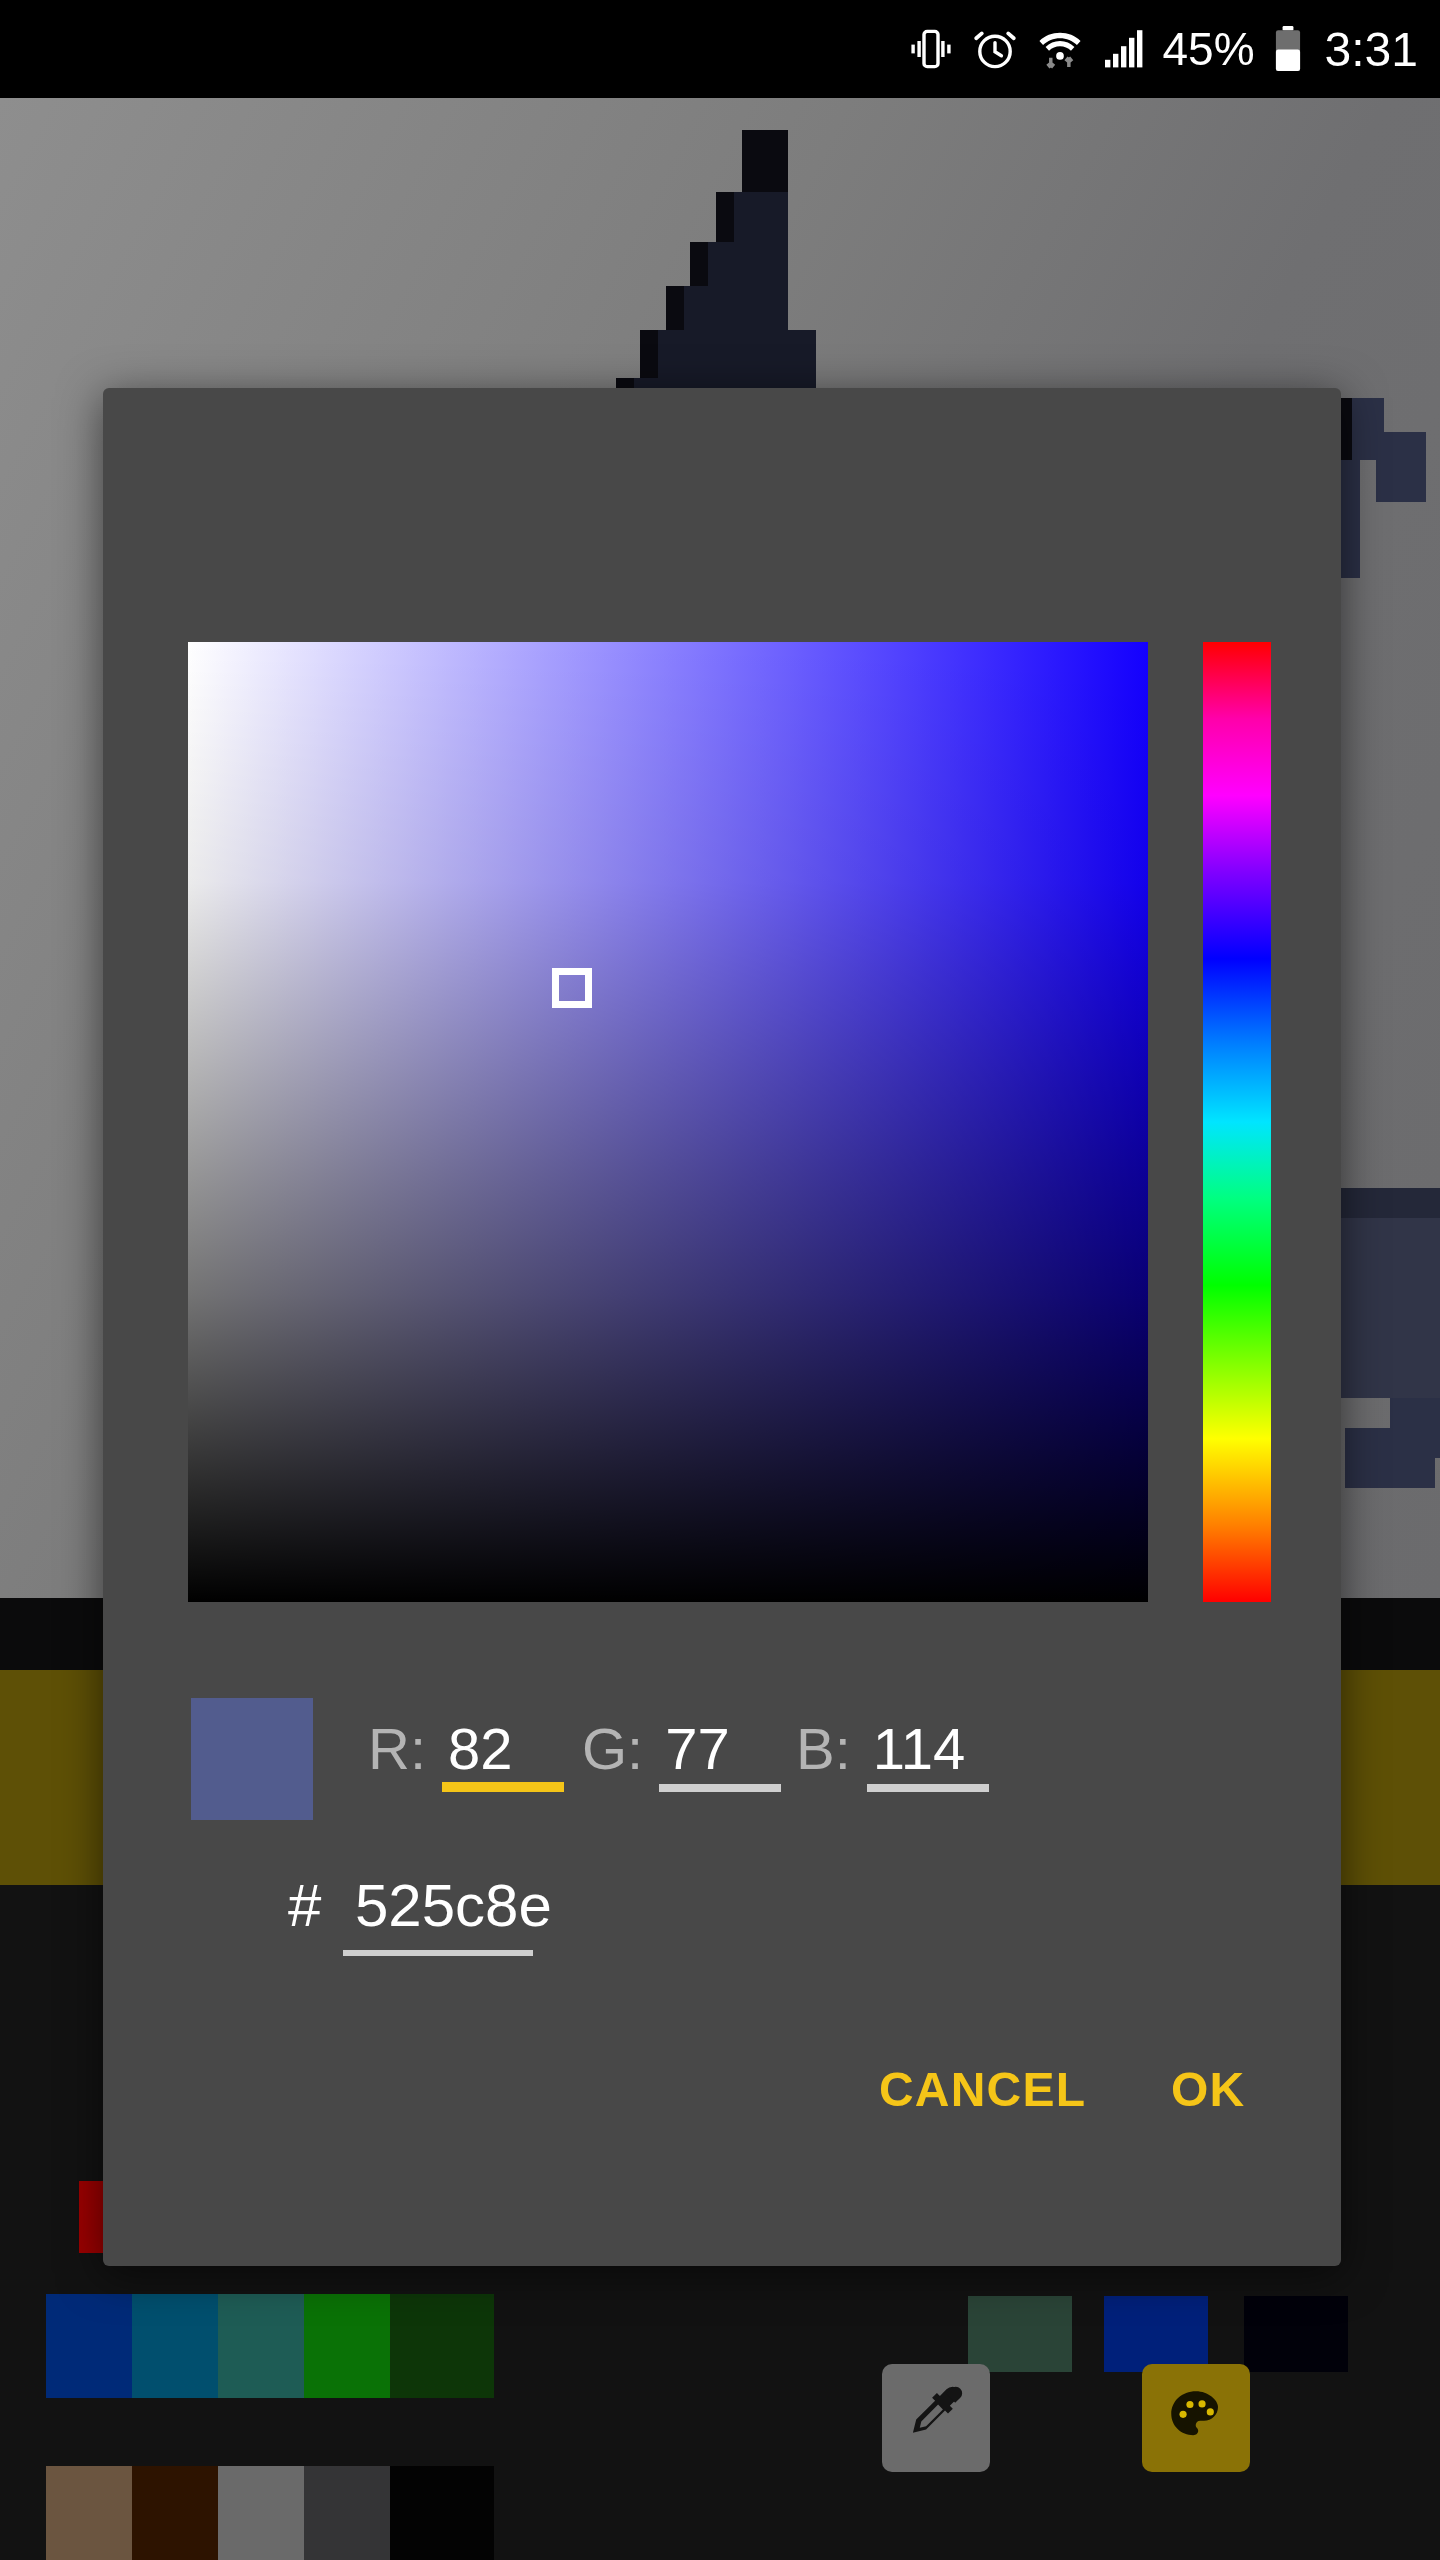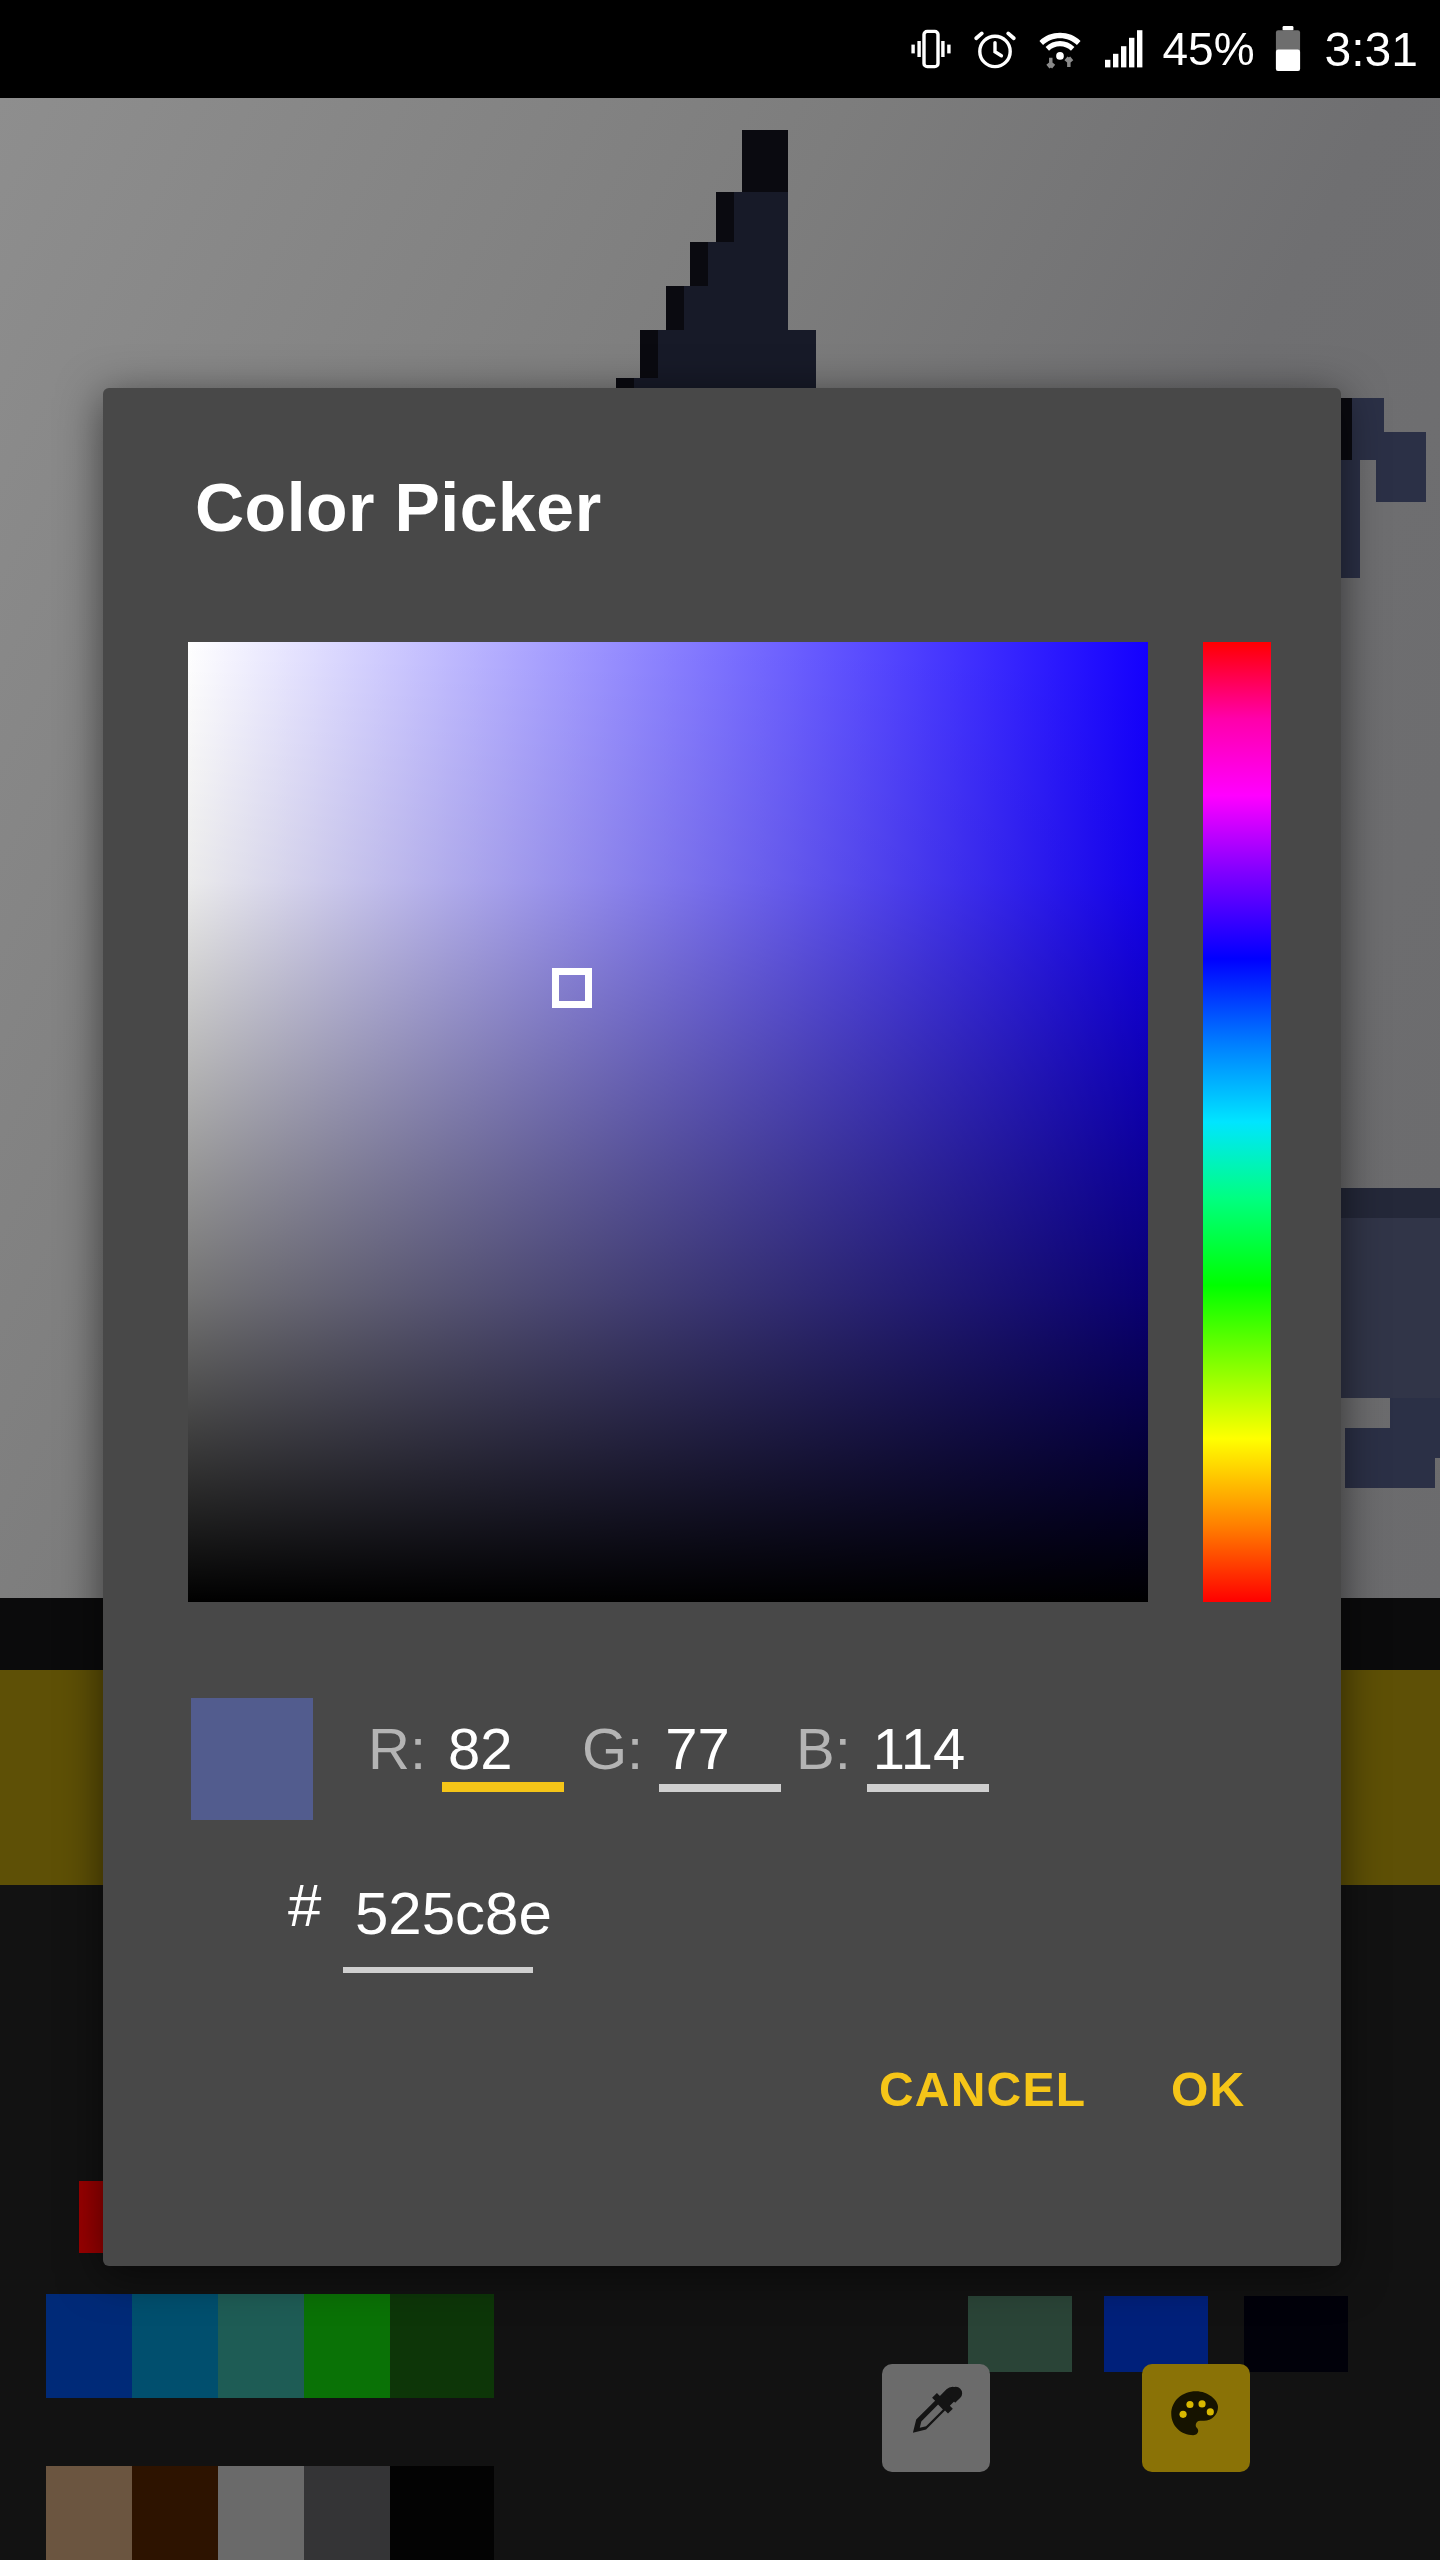--- a/index.html
+++ b/index.html
@@ -255,23 +255,23 @@
   #hex-hash {
     position: absolute;
     left: 185px;
     top: 18px;
     color: #ffffff;
     font-size: 60px;
   }
   #hex-field {
     position: absolute;
     left: 240px;
-    top: 26px;
+    top: 18px;
     width: 190px;
-    padding-bottom: 25px;
+    padding-bottom: 16px;
   }
   #hex-value {
     color: #ffffff;
     font-size: 60px;
     padding-left: 12px;
     display: block;
     white-space: nowrap;
   }
   #hex-underline {
     position: absolute;
@@ -398,21 +398,20 @@
           <circle cx="9.8" cy="7.8" r="1.3" fill="#d8b800"></circle>
           <circle cx="14.2" cy="7.6" r="1.3" fill="#d8b800"></circle>
           <circle cx="17.2" cy="10.5" r="1.3" fill="#d8b800"></circle>
         </svg>
       </span>
     </div>
   </div>
 
   <div id="dialog">
 
-    <div id="dialog-title">Color Picker</div>
 
     <div id="sv-square">
       <div class="sv-layer" id="sv-hue"></div>
       <div class="sv-layer" id="sv-val"></div>
       <div id="sv-cursor" style="left: 364px; top: 325.6px;"></div>
     </div>
 
     <div id="hue-slider"></div>
 
     <div id="values-row">

